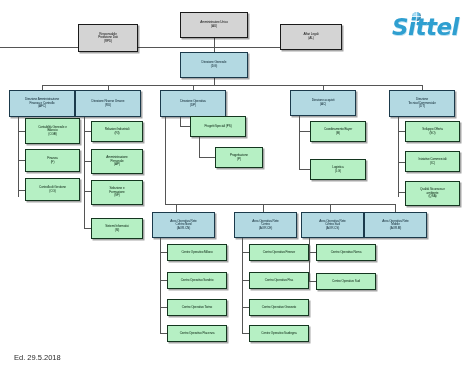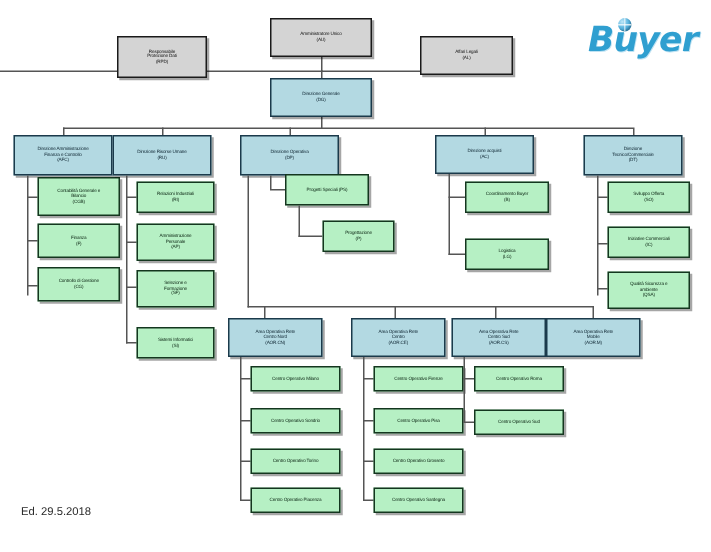--- a/index.html
+++ b/index.html
@@ -110,33 +110,33 @@
     position: absolute;
     left: 4px; top: 0;
     width: 1px; height: 9px;
     background: rgba(255,255,255,0.6);
   }
 
   
   #footer {
     position: absolute;
     left: 14px;
-    top: 336px;
+    top: 353px;
     font-size: 7.5px;
     color: #2a2a2a;
   }
 </style>
 </head>
 <body>
 
 <div id="page">
 
   <div id="logo">
     <span class="globe"></span>
-    <span class="word">Buyer</span>
+    <span class="word">Sittel</span>
   </div>
 
   <div class="ln lnv" style="left:214px; top:38px; height:10px;"></div>
 
   <div class="ln lnh" style="left:0px; top:47px; width:215px;"></div>
   <div class="ln lnh" style="left:214px; top:47px; width:66px;"></div>
 
   <div class="ln lnv" style="left:214px; top:47px; height:17px;"></div>
 
   <div class="ln lnv" style="left:214px; top:78px; height:8px;"></div>

